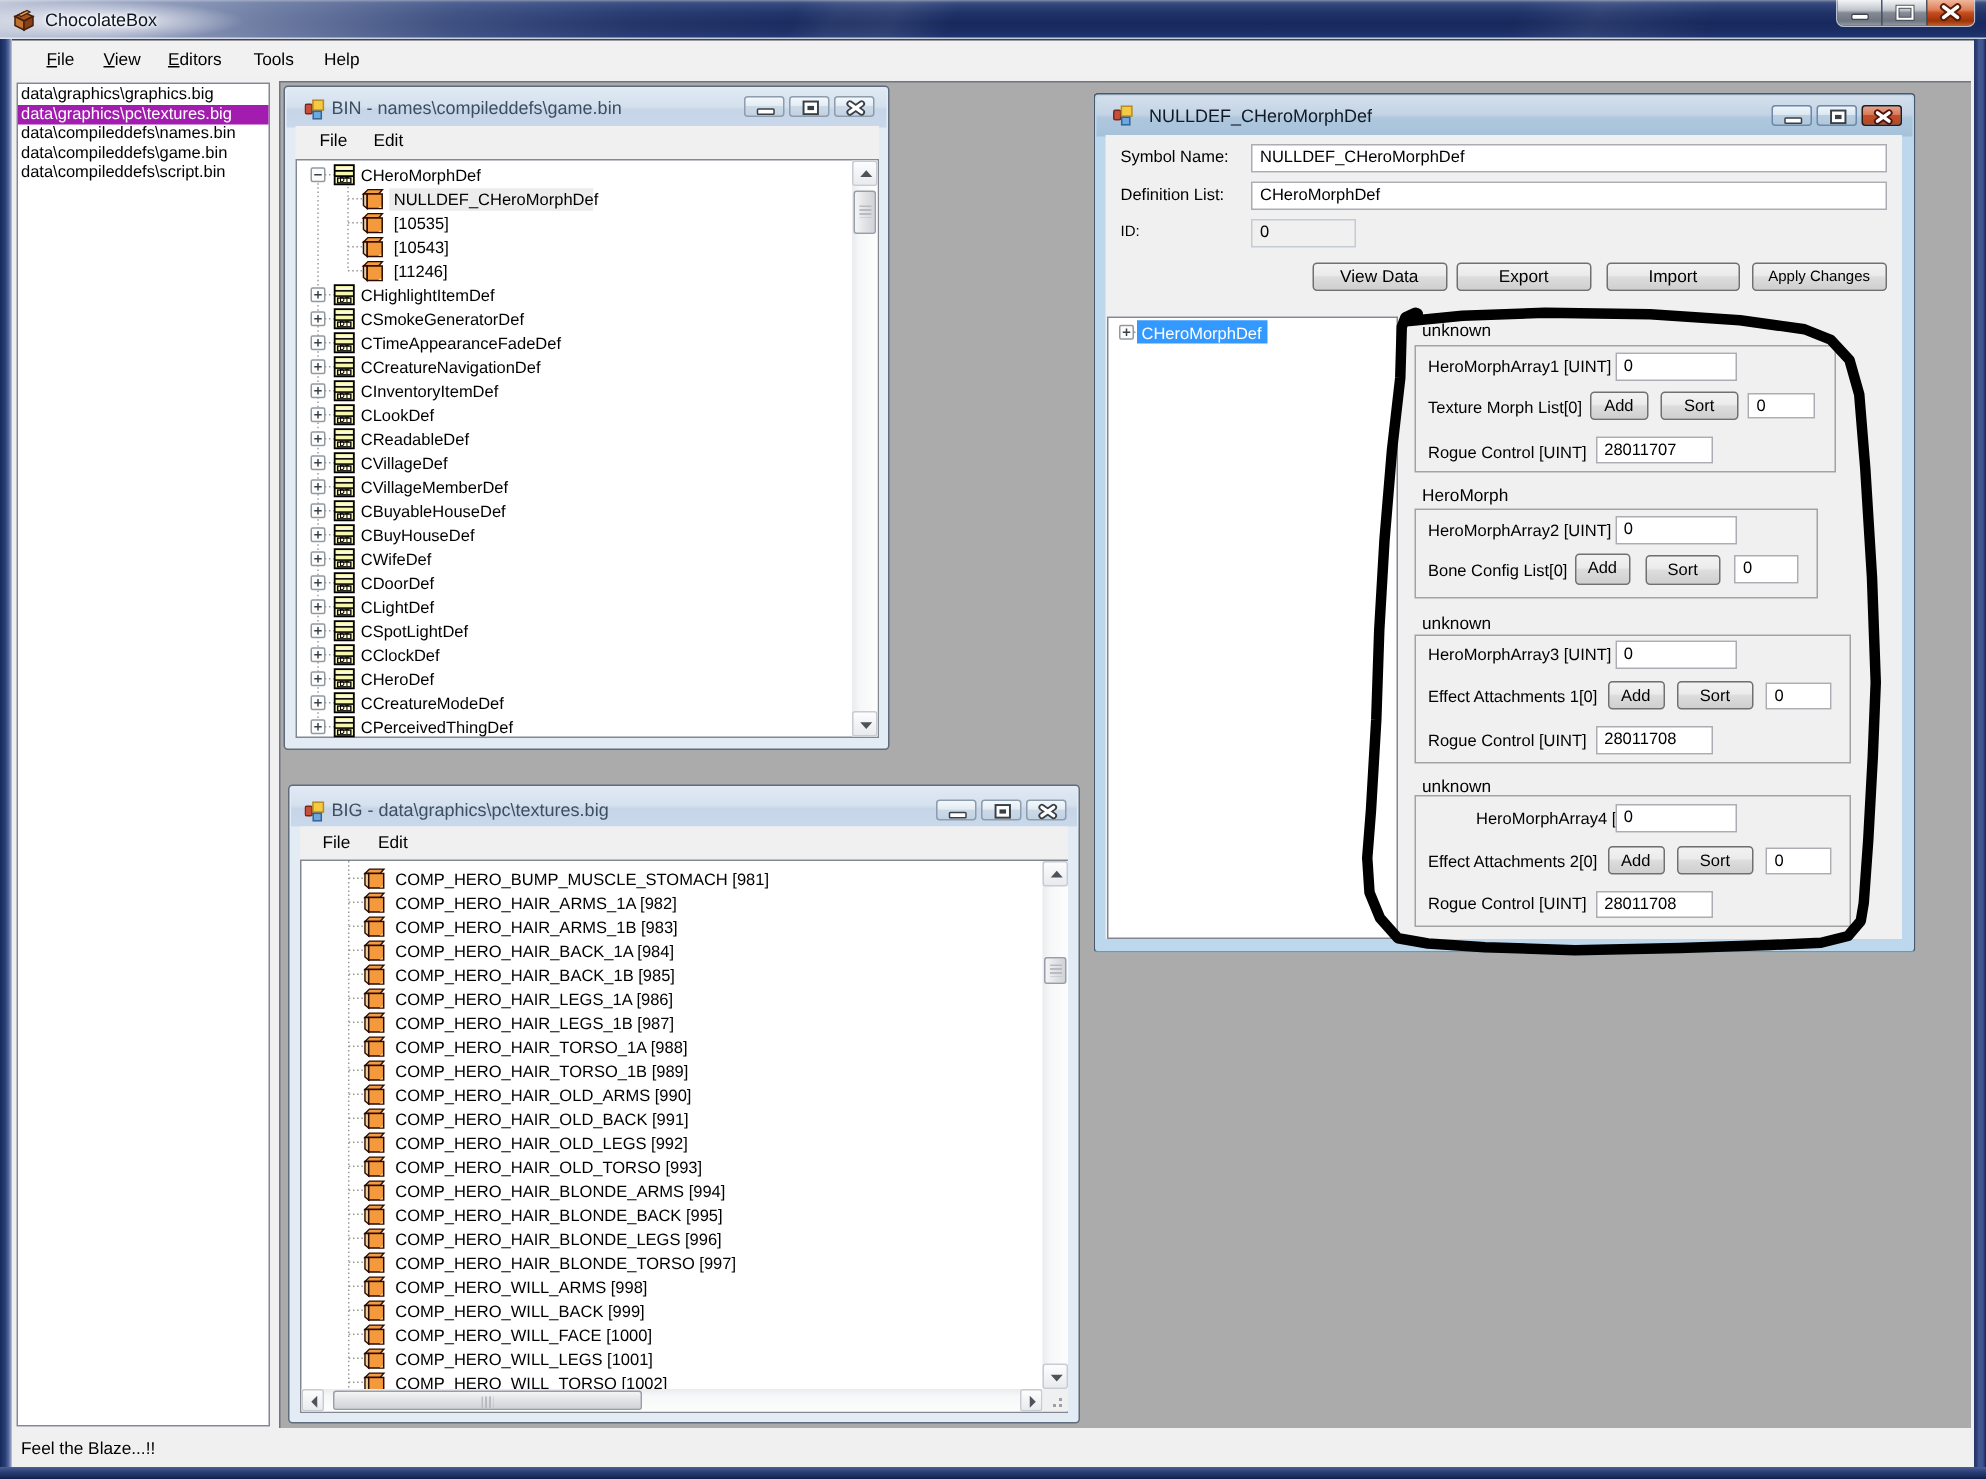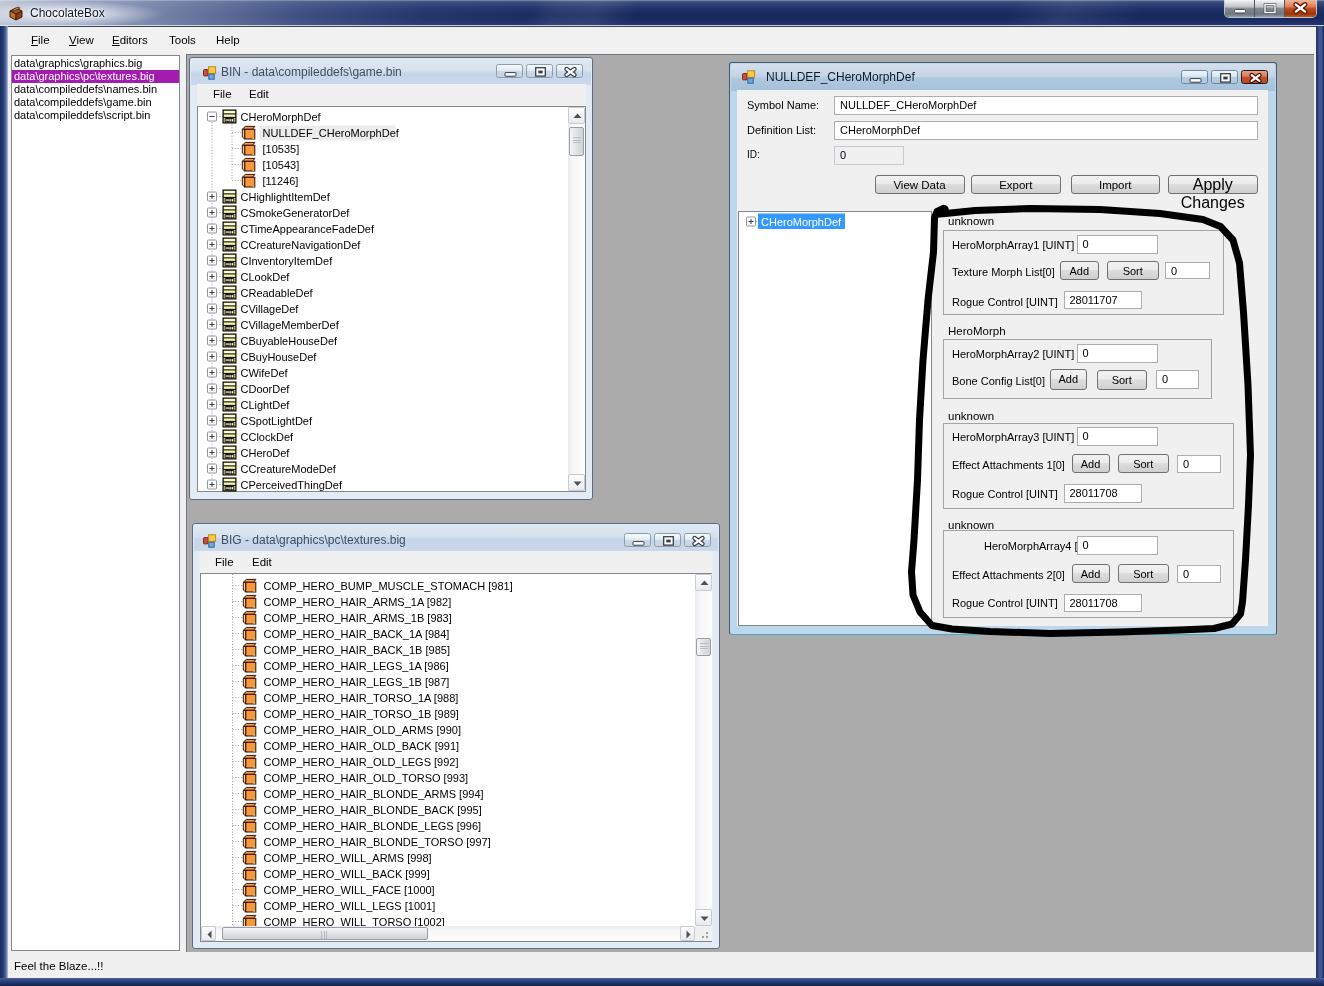--- a/index.html
+++ b/index.html
@@ -105,21 +105,21 @@
 </div>
 <div class="abs" id="mdi"></div>
 <div class="win inactive" style="left:189px;top:57px;width:404px;height:443px">
     <div class="ttl-ina"></div>
   </div>
 <svg class="abs" style="left:203px;top:66px" width="14" height="14">
 <rect x="0.5" y="3.5" width="4.6" height="6.4" rx="1" fill="#c64f3c" stroke="#7e2619" stroke-width="1"></rect>
 <rect x="5.6" y="0.8" width="7" height="6.6" fill="#f6c944" stroke="#b98b1d" stroke-width="1"></rect>
 <rect x="5.8" y="8.2" width="5.4" height="5" fill="#6ea8e0" stroke="#31649c" stroke-width="1"></rect>
 </svg>
-<div class="abs wtitle" style="left:221px;top:65px;color:#3e4e62">BIN - data\compileddefs\game.bin</div>
+<div class="abs wtitle" style="left:221px;top:65px;color:#3e4e62">BIN - names\compileddefs\game.bin</div>
 <div class="abs wbtn ina" style="left:496px;top:64px"><svg width="27" height="14">
 <rect x="8" y="7.6" width="11" height="3.6" rx="0.5" fill="#fff" stroke="#383f47" stroke-width="1"></rect>
     </svg></div>
 <div class="abs wbtn ina" style="left:526px;top:64px"><svg width="27" height="14">
 <rect x="8.7" y="2.7" width="9.6" height="8.4" fill="#fff" stroke="#383f47" stroke-width="1.3"></rect>
 <rect x="11.3" y="5.6" width="4.4" height="2.8" fill="#383f47"></rect>
     </svg></div>
 <div class="abs wbtn ina" style="left:556px;top:64px"><svg width="27" height="14">
 <g stroke="#383f47" stroke-width="4.6" stroke-linecap="round">
         <line x1="9.6" y1="4.2" x2="17.4" y2="9.8"></line>
@@ -708,21 +708,21 @@
 <div class="abs" style="left:736.5px;top:89.5px;width:531.5px;height:536.5px;background:#f0f0f0"></div>
 <div class="abs lab" style="left:747px;top:99px;font-size:11px">Symbol Name:</div>
 <div class="abs tbx" style="left:834px;top:96px;width:424px;height:19px;font-size:11px">NULLDEF_CHeroMorphDef</div>
 <div class="abs lab" style="left:747px;top:124px;font-size:11px">Definition List:</div>
 <div class="abs tbx" style="left:834px;top:120.5px;width:424px;height:19px;font-size:11px">CHeroMorphDef</div>
 <div class="abs lab" style="left:747px;top:148.5px;font-size:10px">ID:</div>
 <div class="abs tbx dis" style="left:834px;top:145.5px;width:70px;height:19px;font-size:11px">0</div>
 <div class="abs vbtn" style="left:874.5px;top:174.5px;width:90px;height:19.5px;font-size:11.5px;line-height:18.5px">View Data</div>
 <div class="abs vbtn" style="left:971px;top:174.5px;width:89.5px;height:19.5px;font-size:11.5px;line-height:18.5px">Export</div>
 <div class="abs vbtn" style="left:1070.5px;top:174.5px;width:89.5px;height:19.5px;font-size:11.5px;line-height:18.5px">Import</div>
-<div class="abs vbtn" style="left:1168px;top:174.5px;width:89.5px;height:19.5px;font-size:16px;line-height:18.5px">Apply Changes</div>
+<div class="abs vbtn" style="left:1168px;top:174.5px;width:89.5px;height:19.5px;font-size:10px;line-height:18.5px">Apply Changes</div>
 <div class="abs content" style="left:737.5px;top:210.5px;width:194.5px;height:415px"></div>
 <svg class="abs" style="left:738.5px;top:211.5px" width="192" height="413">
 <rect x="7.5" y="5.0" width="9" height="9" fill="#fcfcfc" stroke="#9199a1" rx="1"></rect>
     <line x1="9.5" y1="9.5" x2="14.5" y2="9.5" stroke="#3b3f46" stroke-width="1"></line>
     <line x1="12" y1="7.0" x2="12" y2="12.0" stroke="#3b3f46" stroke-width="1"></line>
 <line x1="17" y1="9.5" x2="20" y2="9.5" stroke="#969696" stroke-width="0.95" stroke-dasharray="1,1.8"></line>
 <rect x="19" y="1.5" width="87" height="15.5" fill="#3399ff"></rect>
 <text x="22" y="13.7" class="tt" fill="#fff" style="fill:#fff">CHeroMorphDef</text>
 </svg>
 <div class="abs lab" style="left:948px;top:215px;font-size:11.5px">unknown</div>

